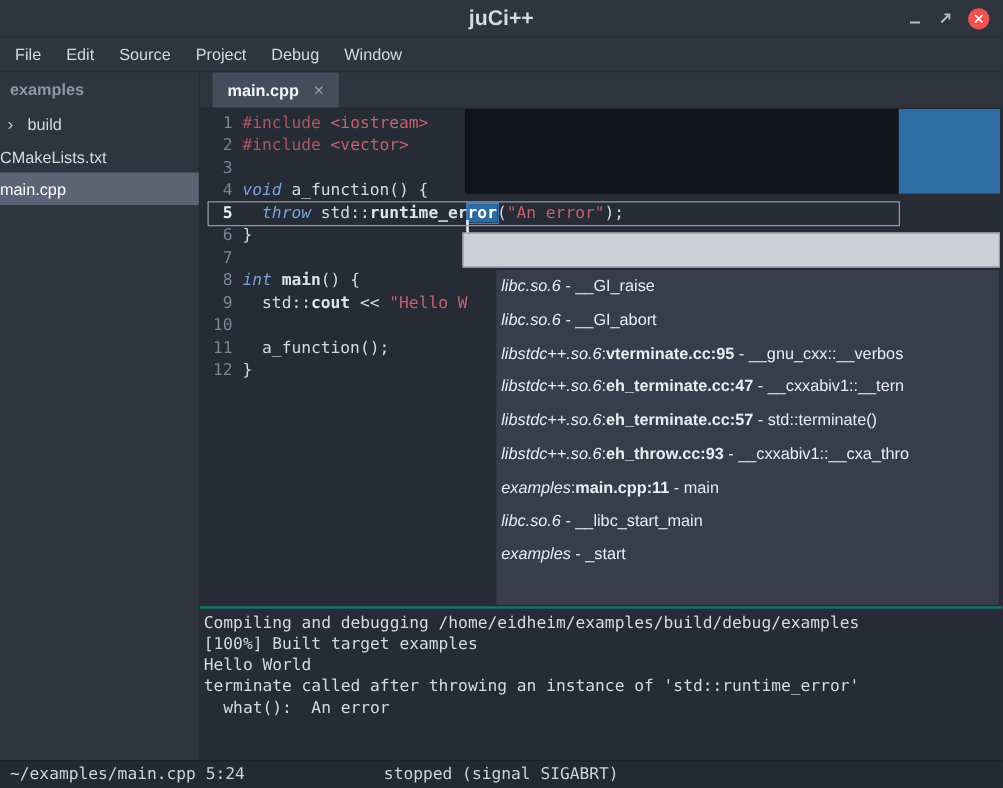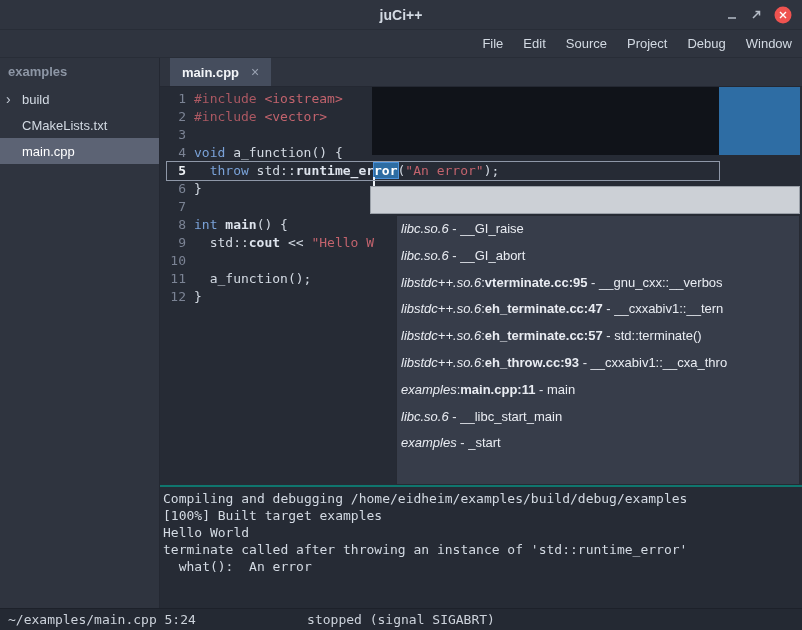--- a/index.html
+++ b/index.html
@@ -2,55 +2,55 @@
 <html><head>
 <meta charset="utf-8">
 <style>
   * { margin:0; padding:0; box-sizing:border-box; }
   body { background:#20242d; font-family:"Liberation Sans", sans-serif; }
   .window { position:relative; width:802px; height:630px; background:#2f343f; overflow:hidden; }
 
   
   .titlebar { position:absolute; top:0; left:0; right:0; height:30px; background:#2f343f;
               display:flex; align-items:center; justify-content:center; border-bottom:1px solid #282d37; }
-  .titlebar .title { color:#d3dae3; font-size:14px; font-weight:bold; }
+  .titlebar .title { color:#d3dae3; font-size:17px; font-weight:bold; }
   .winbtns { position:absolute; right:10px; top:0; height:30px; display:flex; align-items:center; gap:12px; }
   .wbtn { display:inline-flex; align-items:center; justify-content:center; cursor:default; }
 
   
   .menubar { position:absolute; top:30px; left:0; right:0; height:28px; background:#2f343f;
-             display:flex; align-items:center; padding-left:2px; border-bottom:1px solid #282d37;justify-content:flex-end; }
+             display:flex; align-items:center; padding-left:2px; border-bottom:1px solid #282d37; }
   .menu-item { color:#d3dae3; font-size:13px; padding:0 10px; line-height:28px; }
 
   
   .sidebar { position:absolute; left:0; top:58px; width:160px; bottom:22px; background:#2f343f;
              border-right:1px solid #242832; }
   .side-header { height:28px; line-height:28px; padding-left:8px; color:#8d96a5; font-weight:bold; font-size:13px; }
   .tree-row { height:26px; display:flex; align-items:center; font-size:13px; color:#d3dae3; white-space:nowrap; }
   .tree-row.selected { background:#5c6374; color:#ffffff; }
   .tree-arrow { width:14px; margin-left:6px; color:#c2c9d4; font-size:14px; line-height:14px; }
-  .tree-row .tree-label { margin-left:22px; }
+  .tree-row .tree-label { }
   .tree-row.folder .tree-label { margin-left:2px; }
 
   
   .tabbar { position:absolute; left:160px; top:58px; right:0; height:29px; background:#2f343f;
             border-bottom:1px solid #242832; display:flex; align-items:stretch; }
   .tab { margin-left:10px; background:#454d5d; color:#f2f4f7; font-weight:bold; font-size:13px;
          display:flex; align-items:center; padding:0 12px; gap:12px; }
   .tabclose { color:#9aa2b2; font-weight:normal; font-size:14px; }
 
   
   .editor { position:absolute; left:160px; top:87px; right:0; height:398px; background:#262b35;
             font-family:"DejaVu Sans Mono", monospace; font-size:13px; overflow:hidden; }
   #codelines { padding-top:3px; position:relative; z-index:1; }
   .code-line { height:18px; line-height:18px; display:flex; white-space:pre; }
   .gutter { flex:0 0 26px; width:26px; text-align:right; color:#7b8394; }
   .gutter.current { color:#eef1f5; font-weight:bold; }
   .code-text { margin-left:8px; color:#d3dae3; }
-  .tok-kw { color:#7aa2d8; }
+  .tok-kw { color:#7aa2d8;font-style:italic; }
   .tok-pp { color:#aa5862; }
   .tok-str { color:#c2636d; }
   .tok-bold { color:#dde3ec; font-weight:bold; }
   .tok-selword { background:#2d6ca2; color:#ffffff; font-weight:bold; box-shadow:0 0 0 1px #4a90d9; }
   .tok-cursor { display:inline-block; width:0; position:relative; }
   .tok-cursor::after { content:""; position:absolute; left:-1px; top:2px; width:2px; height:14px; background:#eef2f7; }
   .current-line-box { position:absolute; left:6px; top:74px; width:554px; height:20px;
                       border:1px solid #8f98a8; z-index:2; pointer-events:none; }
 
   

